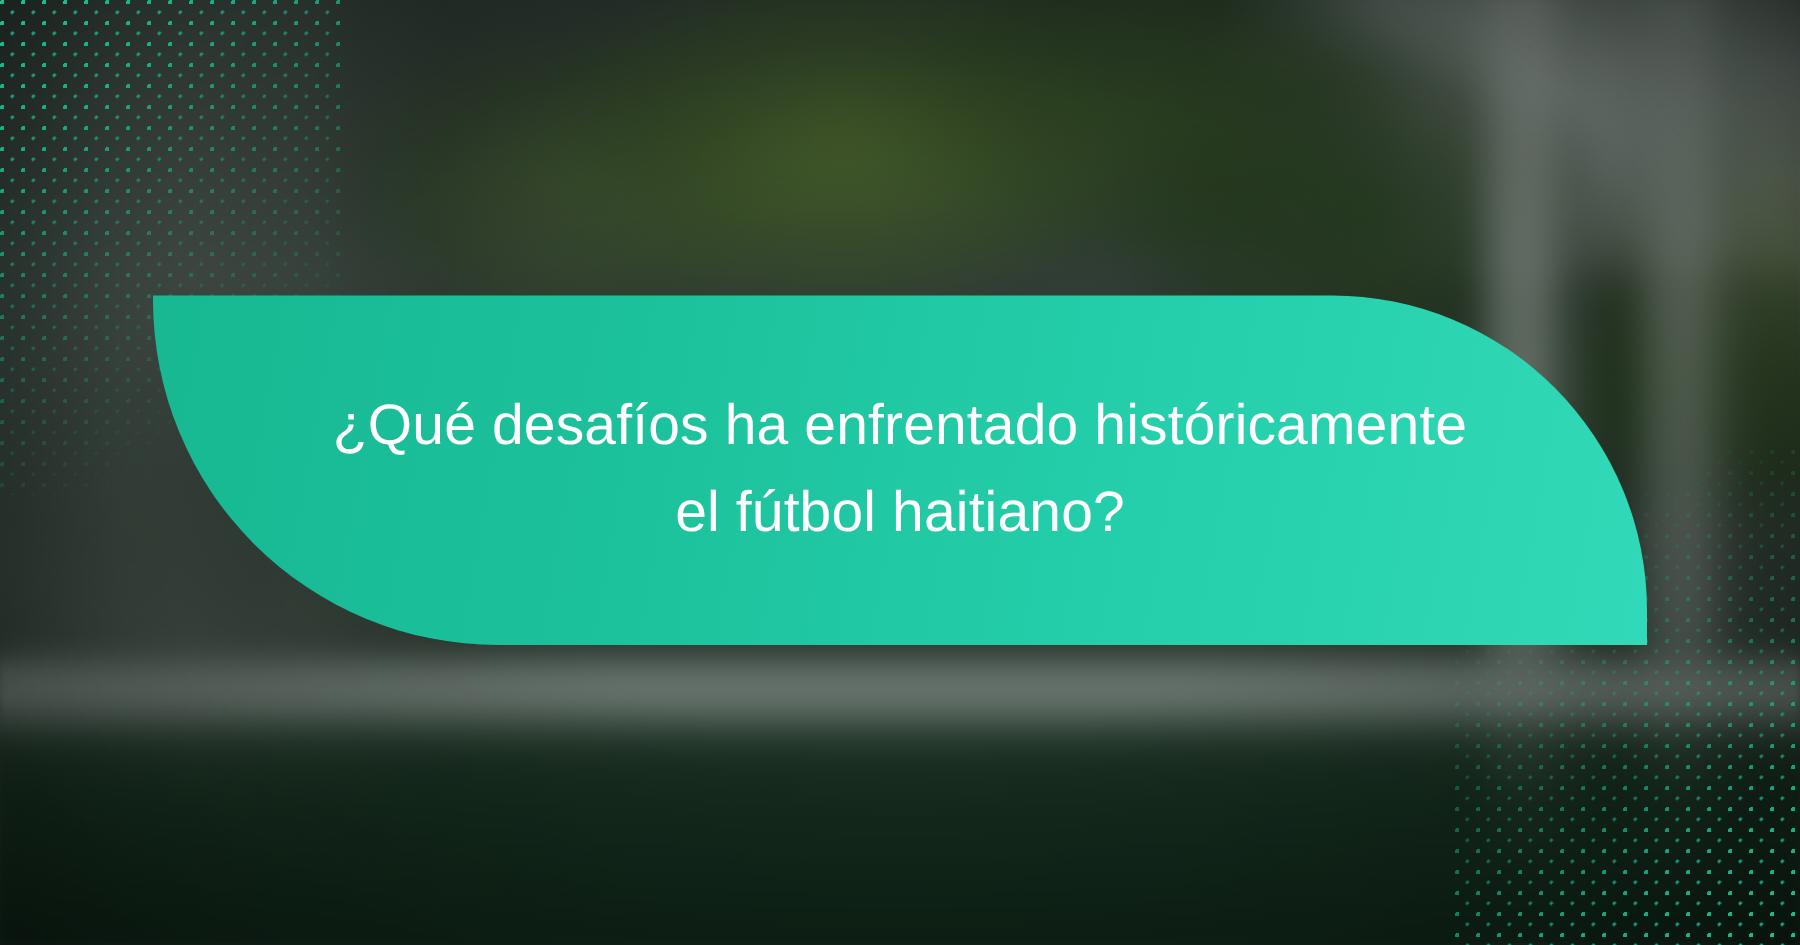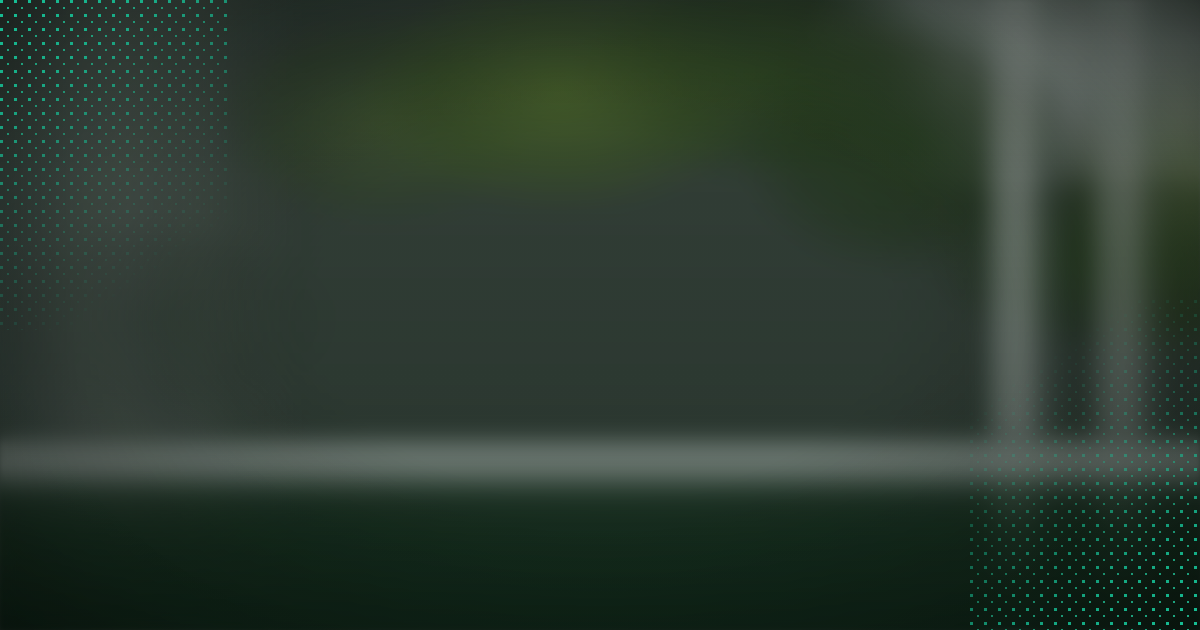--- a/index.html
+++ b/index.html
@@ -148,14 +148,18 @@
   <div class="bg-layer bg-pillars"></div>
   <div class="bg-layer bg-stand"></div>
   <div class="bg-layer bg-pitch"></div>
   <div class="bg-layer bg-blur-pass"></div>
   <div class="bg-layer bg-tint"></div>
   <div class="bg-layer bg-vignette"></div>
 
   <div class="dots dots-tl"></div>
   <div class="dots dots-br"></div>
 
+  <div id="banner">
+    <p id="headline">¿Qué desafíos ha enfrentado históricamente
+el fútbol haitiano?</p>
+  </div>
 
 </div>
 
 </body></html>

